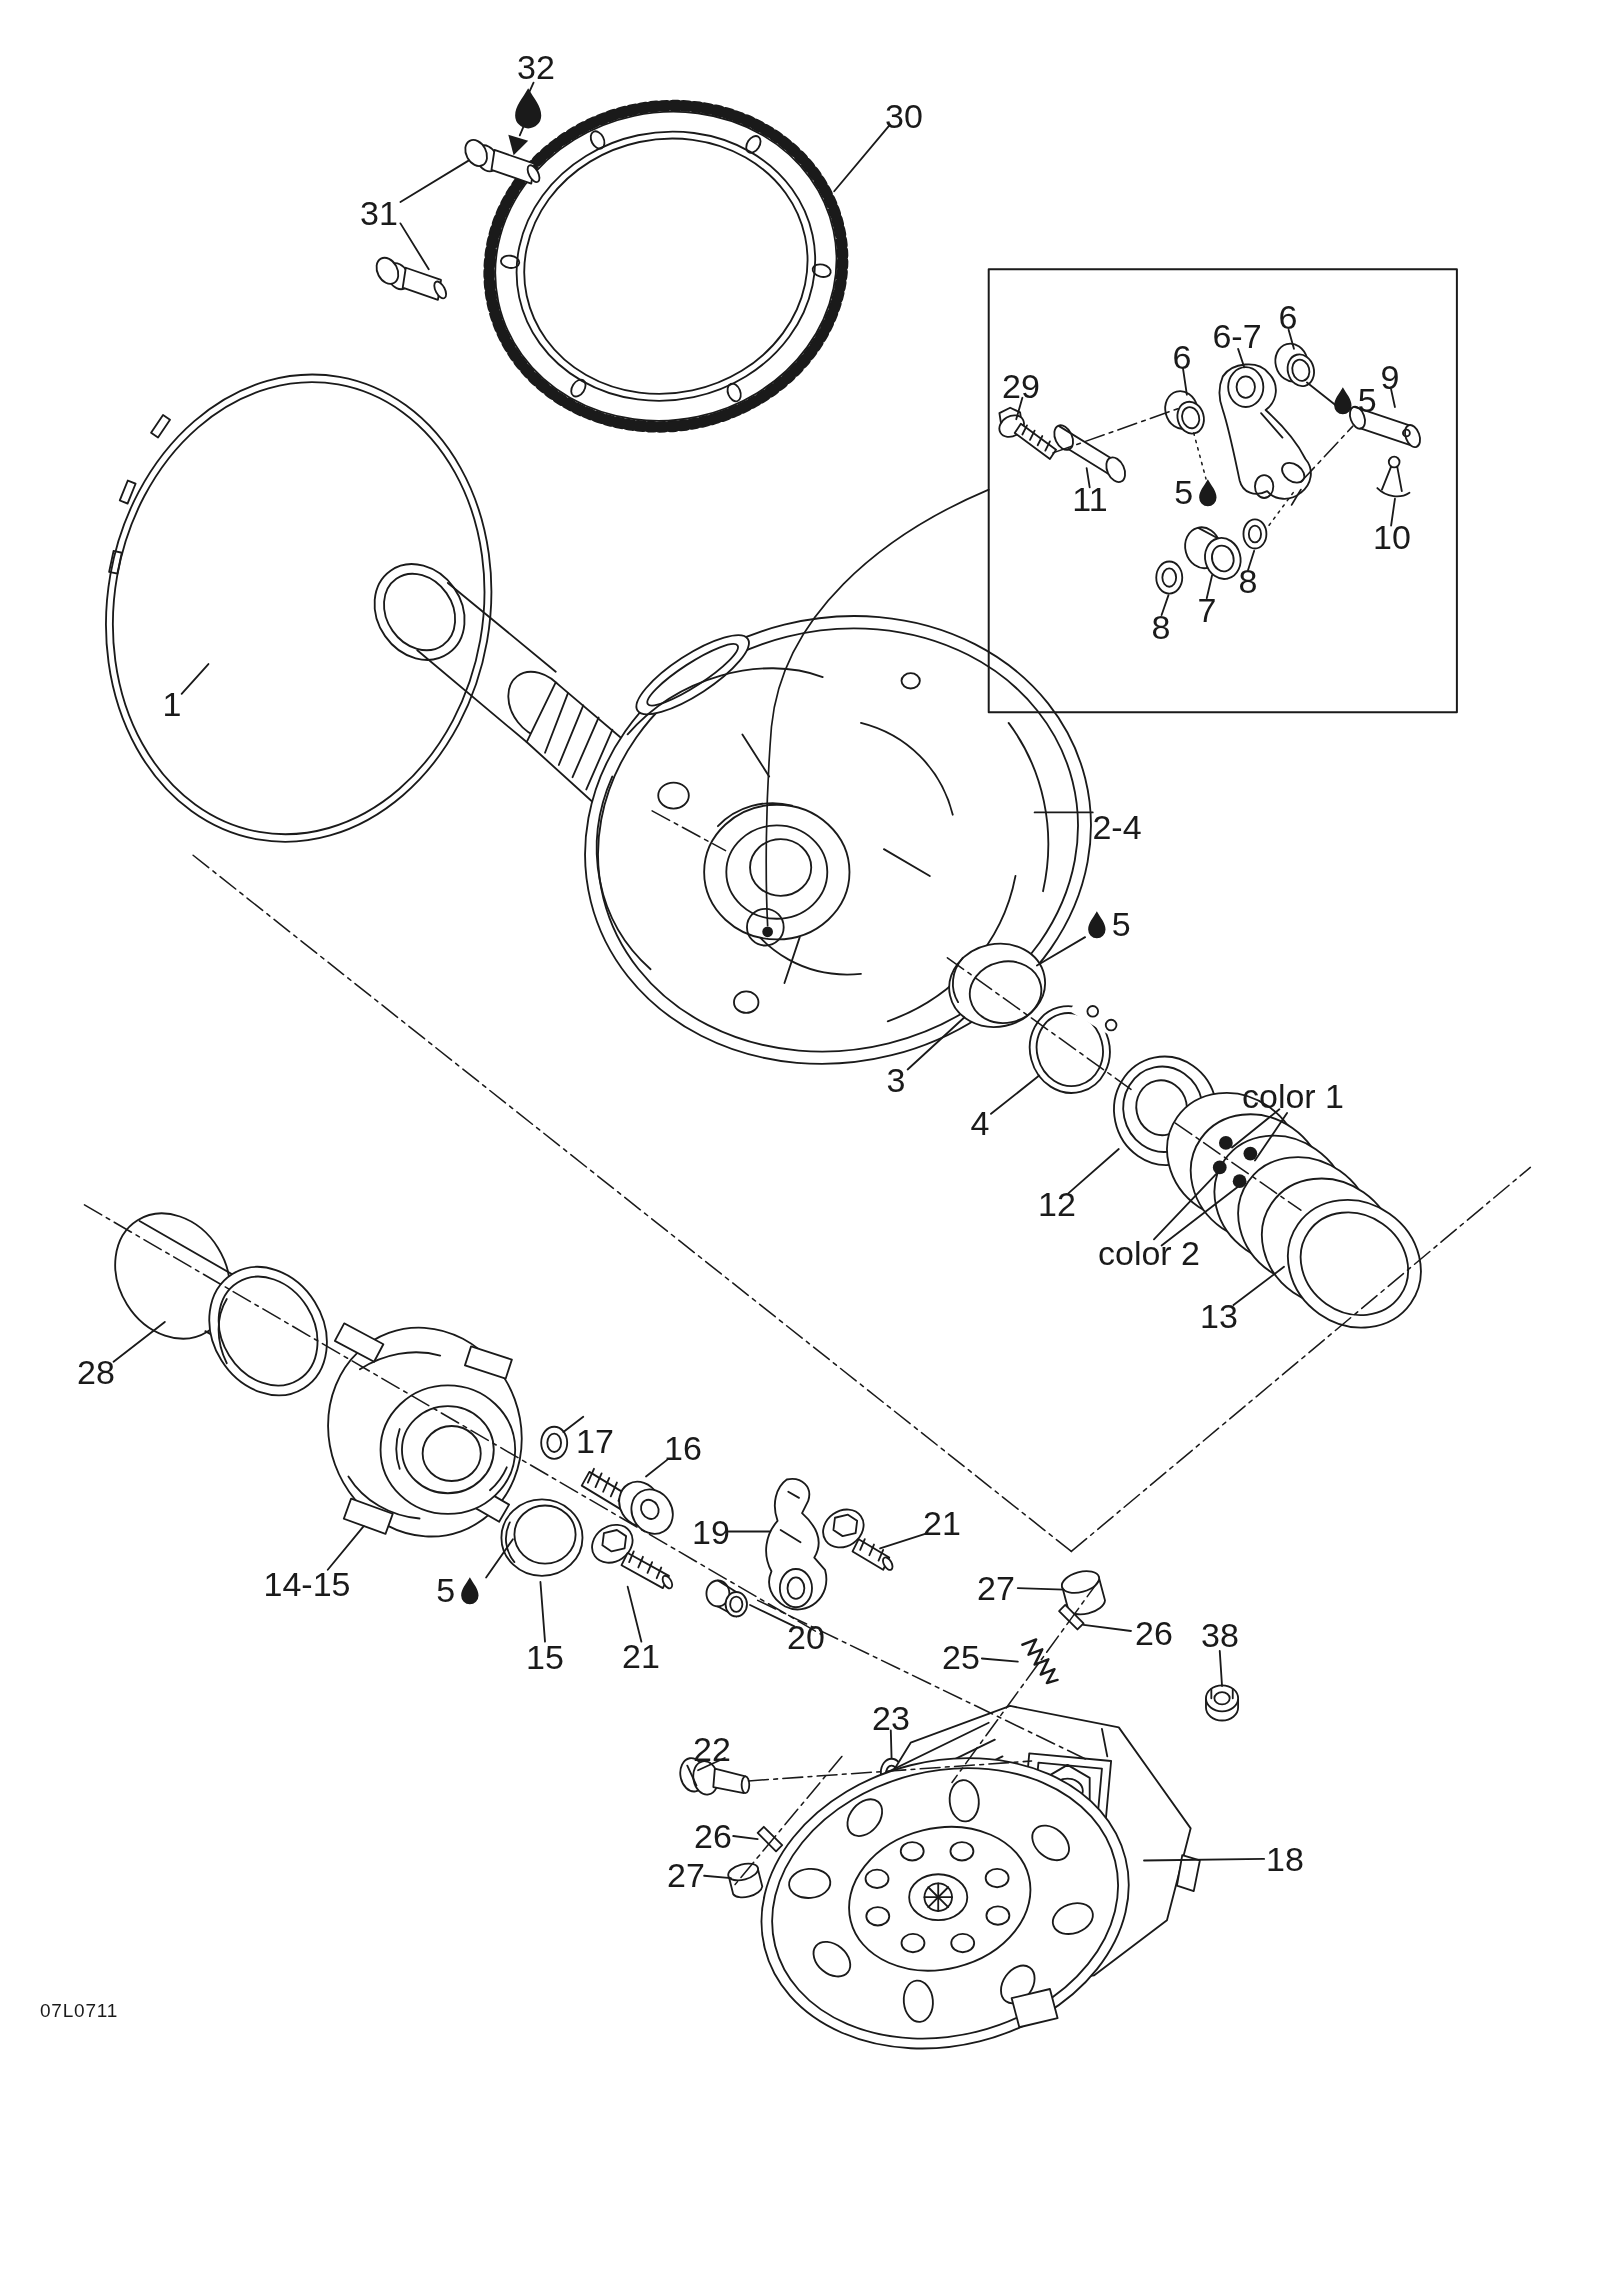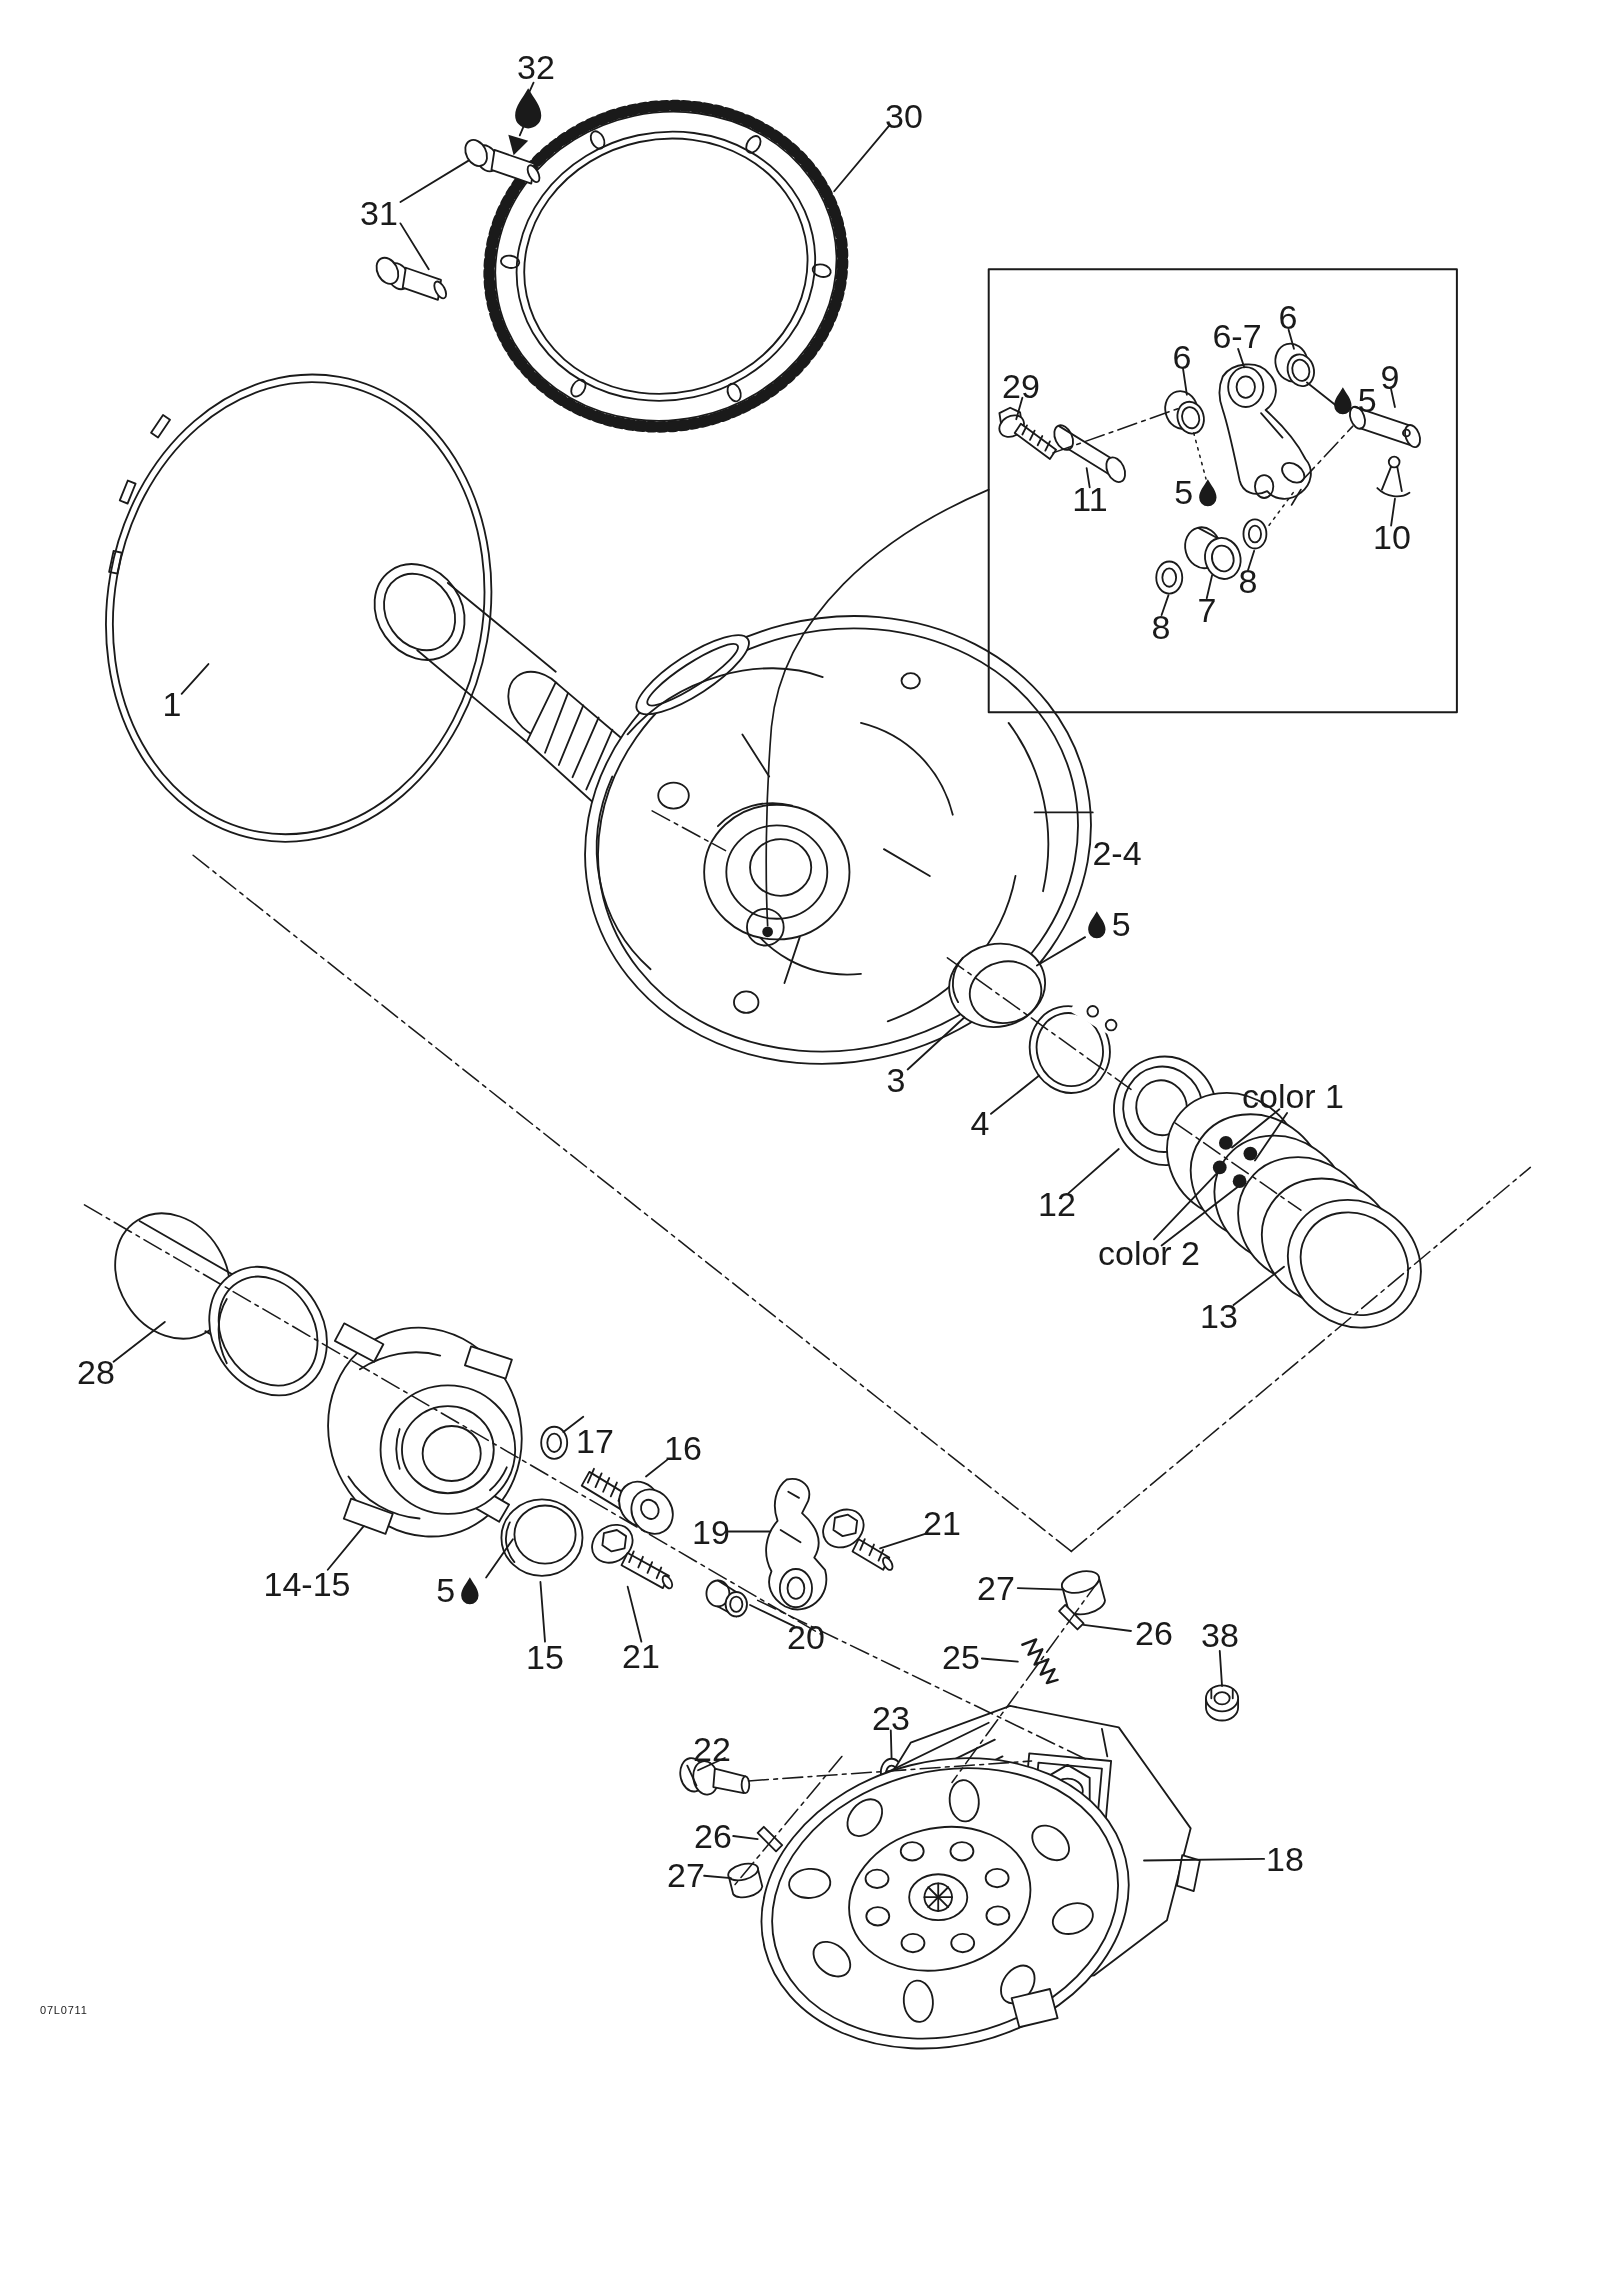--- a/index.html
+++ b/index.html
@@ -13,21 +13,21 @@
   svg.art .wfill{fill:#ffffff;}
   svg.art .fillink{fill:var(--ink);stroke:none;}
   svg.art .teeth{stroke-width:15;stroke-dasharray:7 7;}
   svg.art .thin{stroke-width:1.6;}
   svg.art .dashdot{stroke-dasharray:26 7 5 7;stroke-width:2;}
   svg.art .dotted{stroke-dasharray:3 7;stroke-width:2;}
   svg.art .leader{stroke-width:2.2;}
   #labels{position:absolute;left:0;top:0;width:100%;height:100%;}
   .label{position:absolute;transform:translate(-50%,-50%);font-size:34px;color:var(--ink);
          display:flex;align-items:center;gap:5.4px;white-space:nowrap;line-height:1;}
-  .label.small{font-size:11px;letter-spacing:0.8px;align-items:flex-end;}
+  .label.small{font-size:19px;letter-spacing:0.8px;align-items:flex-end;}
   .label.left-align{transform:translate(0,-50%);}
   .dropicon{width:19px;height:30px;display:block;}
   .dropfill{fill:var(--ink);stroke:none;}
 </style>
 </head>
 <body>
 
 <div class="page">
 
 <svg class="art" width="1624" height="2295" viewBox="0 0 2122 3000">
@@ -463,21 +463,21 @@
       </div>
       <div class="label" style="left: 379px; top: 213px;">
         <span>31</span>
       </div>
       <div class="label" style="left: 904px; top: 116px;">
         <span>30</span>
       </div>
       <div class="label" style="left: 172px; top: 704px;">
         <span>1</span>
       </div>
-      <div class="label" style="left: 1117px; top: 853px;">
+      <div class="label" style="left: 1117px; top: 827px;">
         <span>2-4</span>
       </div>
       <div class="label" style="left: 1109px; top: 924px;">
         <svg viewBox="-12 -19 24 38" class="dropicon">
           <path d="M0,-16 C5,-7 11,-1 11,7 A11,11 0 1,1 -11,7 C-11,-1 -5,-7 0,-16 Z" class="dropfill"></path>
         </svg>
         <span>5</span>
       </div>
       <div class="label" style="left: 896px; top: 1080px;">
         <span>3</span>

